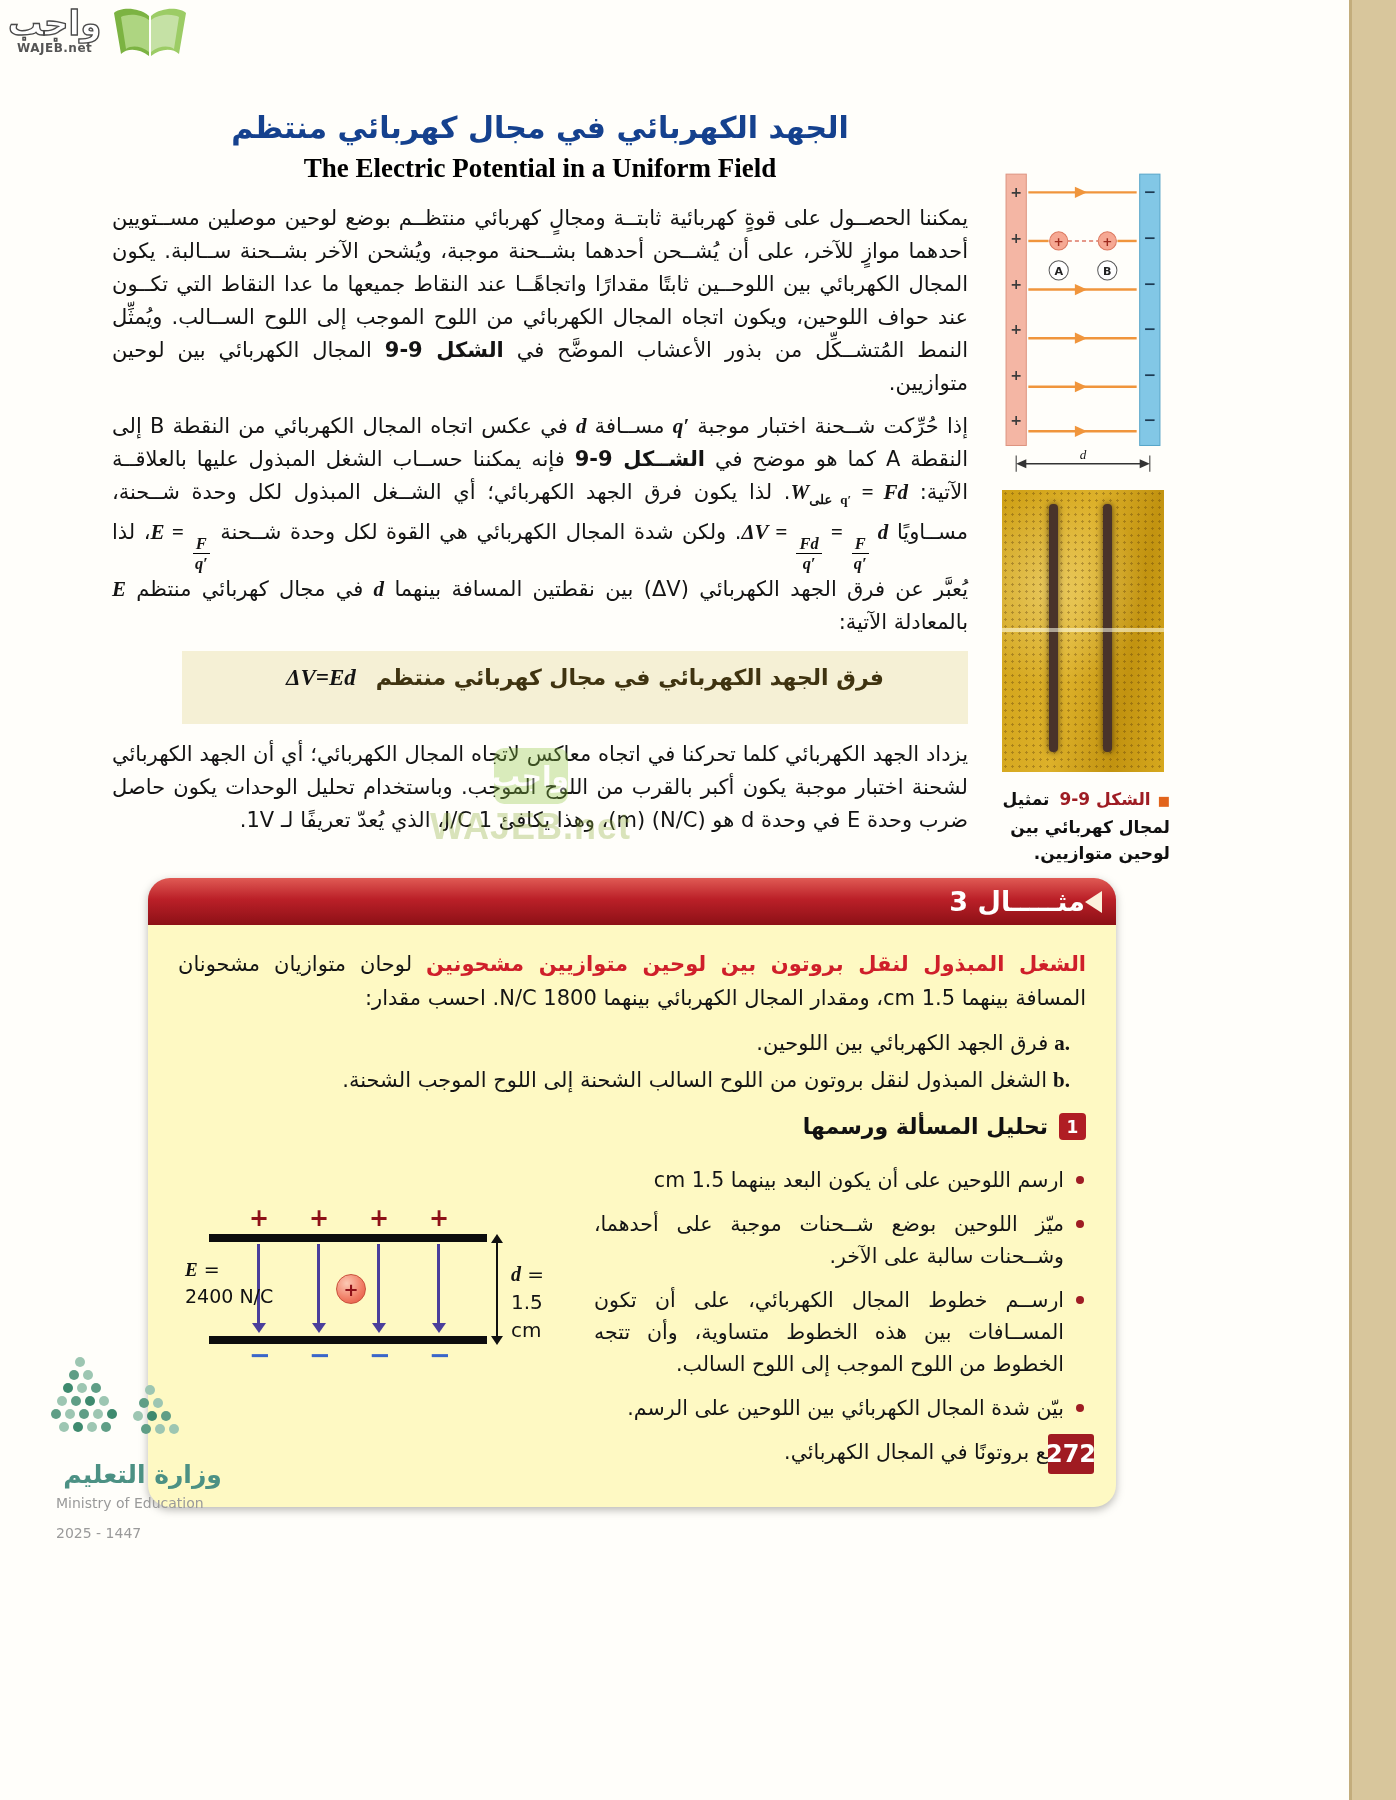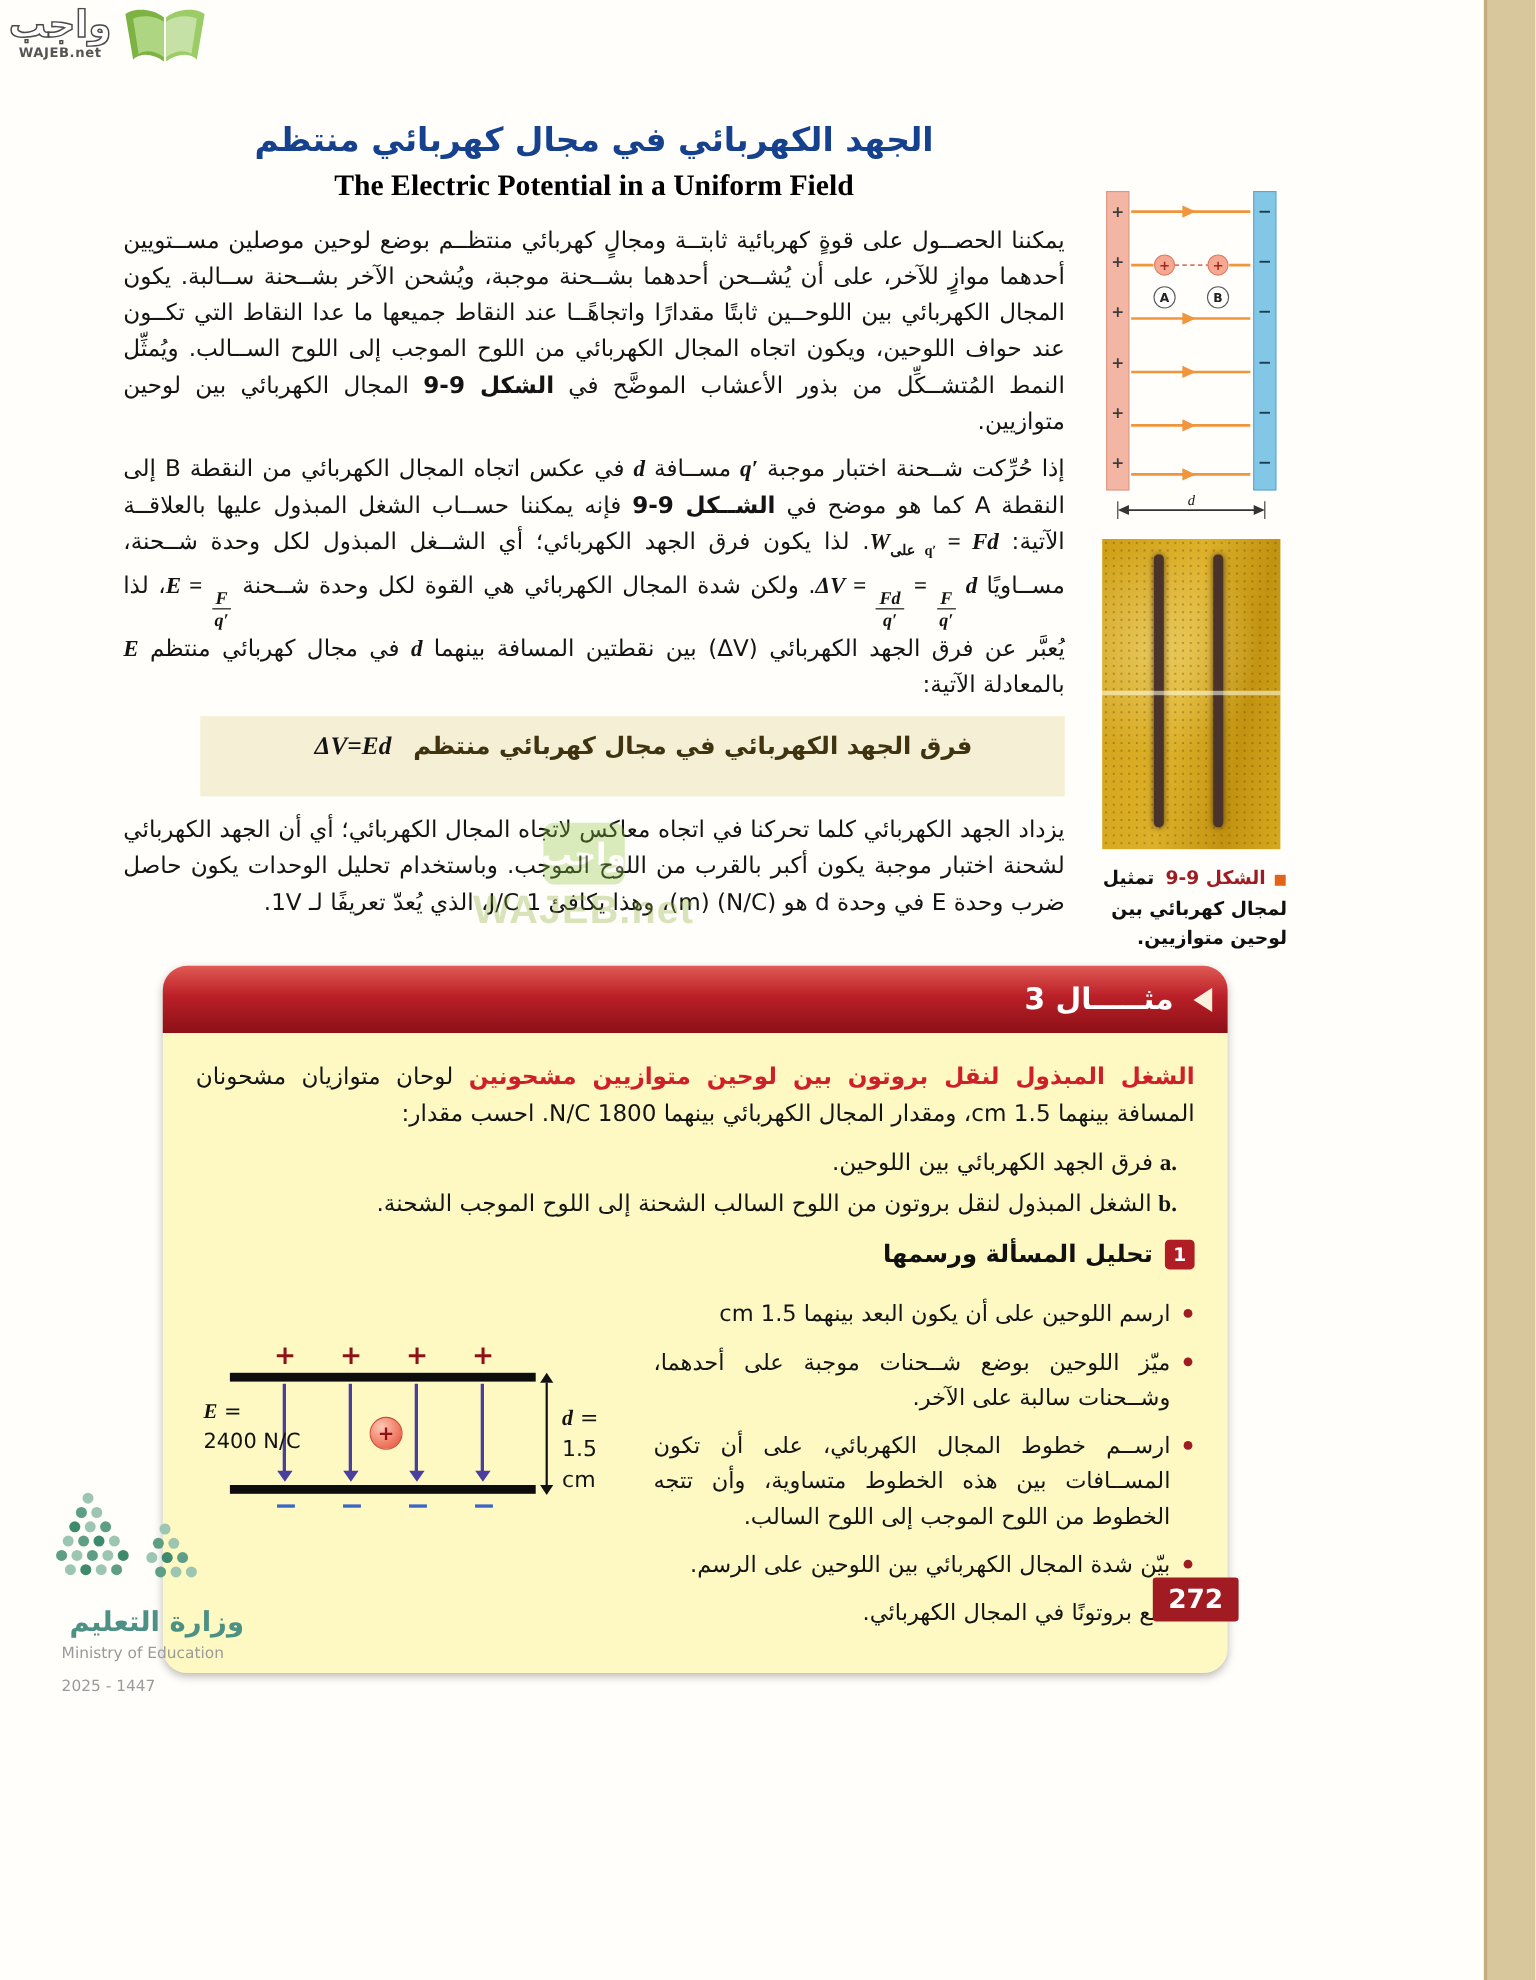--- a/index.html
+++ b/index.html
@@ -51,22 +51,22 @@
   .cap-label{color:#9e1c23;margin-left:10px;}
 
   
   .watermark{position:absolute;left:430px;top:748px;z-index:2;opacity:.33;display:flex;flex-direction:column;align-items:center;pointer-events:none;}
   .wm-box{width:74px;height:56px;background:#8dc63f;border-radius:10px;display:flex;align-items:center;justify-content:center;
           color:#fff;font-size:28px;font-weight:700;}
   .wm-text{font-size:36px;font-weight:700;color:#8faf3c;margin-top:2px;letter-spacing:1px;font-family:"Liberation Sans",sans-serif;}
 
   
   .example{position:absolute;left:148px;top:878px;width:968px;z-index:1;filter:drop-shadow(0 3px 4px rgba(0,0,0,.28));}
-  .ex-header{height:61px;background:linear-gradient(180deg,#e05a54 0%,#bb2028 45%,#8c1016 100%);
-             border-radius:22px 22px 0 0;direction:rtl;display:flex;align-items:center;padding:0 14px;gap:18px;}
+  .ex-header{height:47px;background:linear-gradient(180deg,#e05a54 0%,#bb2028 45%,#8c1016 100%);
+             border-radius:22px 22px 0 0;direction:rtl;display:flex;align-items:center;padding:0 14px;gap:0;}
   .ex-tri{width:0;height:0;border-top:11px solid transparent;border-bottom:11px solid transparent;border-right:17px solid #fcf1dc;}
   .ex-title{color:#fff;font-weight:700;font-size:27px;line-height:1;}
   .ex-body{background:#fef9c3;border-radius:0 0 22px 22px;padding:22px 30px 30px;direction:rtl;}
   .ex-lede{font-size:21px;line-height:34px;text-align:justify;margin:0 0 12px;}
   .ex-lede .red{color:#cf1f2a;font-weight:700;}
   .ex-item{font-size:21px;line-height:33px;margin:2px 16px 4px 0;text-align:right;}
   .item-letter{font-family:"Liberation Serif",serif;font-weight:700;margin-left:6px;}
   .step-head{display:flex;align-items:center;gap:11px;margin:16px 0 12px;direction:rtl;}
   .step-num{width:27px;height:27px;background:#b01d24;color:#fff;font-weight:700;font-size:17px;display:flex;align-items:center;justify-content:center;border-radius:4px;}
   .step-title{font-weight:700;font-size:22px;color:#111;}
@@ -94,21 +94,21 @@
   .d-mark{position:absolute;left:313px;top:33px;width:2px;height:93px;background:#111;}
   .d-mark::before{content:"";position:absolute;top:-9px;left:-5px;border-left:6px solid transparent;border-right:6px solid transparent;border-bottom:9px solid #111;}
   .d-mark::after{content:"";position:absolute;bottom:-9px;left:-5px;border-left:6px solid transparent;border-right:6px solid transparent;border-top:9px solid #111;}
   .d-label{position:absolute;left:328px;top:50px;font-size:20px;line-height:28px;direction:ltr;text-align:left;}
 
   
   .ministry{position:absolute;left:50px;top:1350px;width:185px;z-index:1;}
   .ministry-ar{font-size:25px;font-weight:700;color:#4c9184;direction:rtl;text-align:center;margin-top:6px;letter-spacing:1px;}
   .ministry-en{font-size:14px;color:#9a9a9a;text-align:left;margin-top:6px;padding-left:6px;}
   .ministry-years{font-size:14px;color:#9a9a9a;text-align:left;margin-top:14px;padding-left:6px;}
-  .page-num{position:absolute;left:1048px;top:1434px;width:78px;height:40px;background:#a01b22;color:#fff;
+  .page-num{position:absolute;left:1048px;top:1434px;width:46px;height:40px;background:#a01b22;color:#fff;
             display:flex;align-items:center;justify-content:center;font-size:24px;font-weight:700;border-radius:3px;z-index:1;}
 </style>
 </head>
 <body>
 
 <div class="page">
 
   <div class="edge-strip"></div>
 
   <div class="wajeb">

